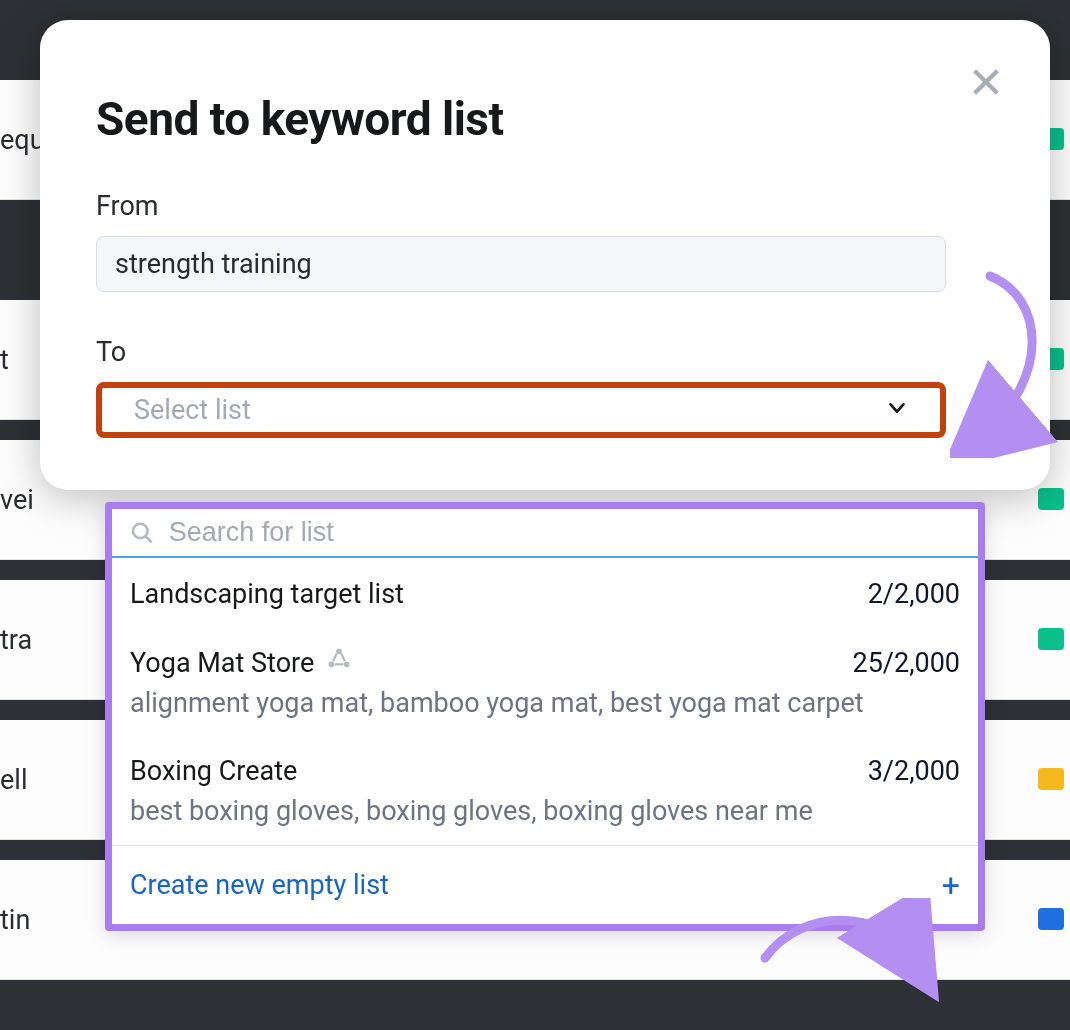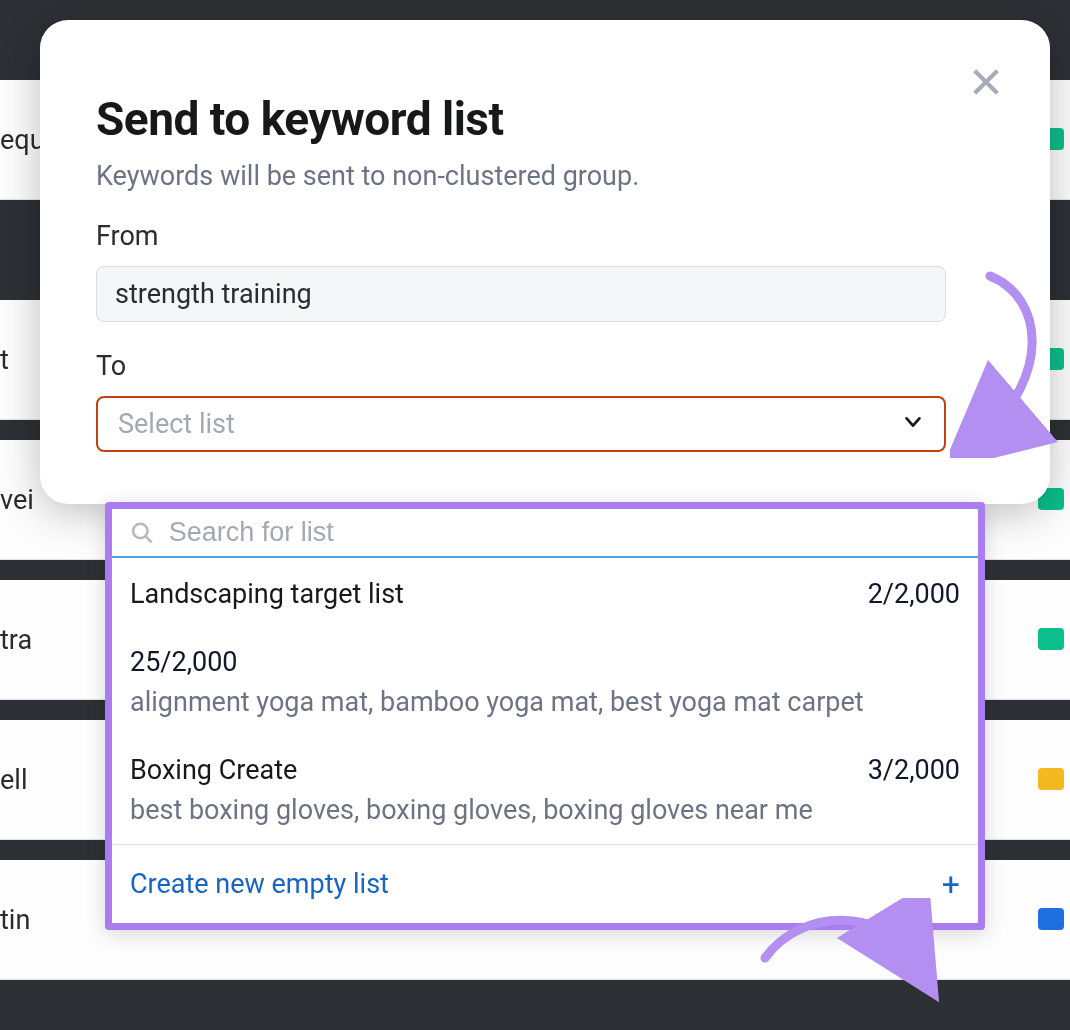--- a/index.html
+++ b/index.html
@@ -34,35 +34,35 @@
   }
   .close-btn svg { width: 34px; height: 34px; stroke: currentColor; stroke-width: 3; }
   h1.title {
     font-size: 46px; font-weight: 700; color: #17181a; letter-spacing: -0.5px;
     margin-top: 24px;
   }
   .subtitle {
     font-size: 27px; color: #6c7484; margin-top: 14px;
   }
   .field-label {
-    font-size: 27px; color: #2a2c30; margin-top: 28px; margin-bottom: 14px;
+    font-size: 27px; color: #2a2c30; margin-top: 44px; margin-bottom: 14px;
   }
   .from-input {
     width: 850px; height: 56px;
     border: 1px solid #d7dbe3; border-radius: 8px;
     background: #f5f6f8;
     padding: 0 18px;
     font-size: 27px; color: #2a2c30;
     display: flex; align-items: center;
   }
   .to-select {
     width: 850px; height: 56px;
-    border: 2px solid #c2410c; border-radius: 8px;
+    border: 6px solid #c2410c; border-radius: 8px;
     background: #fff;
-    padding: 0 20px;
+    padding: 0 32px;
     display: flex; align-items: center; justify-content: space-between;
     cursor: pointer;
   }
   .to-select .placeholder { font-size: 27px; color: #a2a9b5; }
   .to-select .chev { color: #17181a; }
   .dropdown {
     position: absolute;
     left: 105px; top: 502px;
     width: 880px;
     background: #fff;
@@ -152,21 +152,20 @@
   </div>
 
 <div class="modal">
   <div class="close-btn">
     <svg viewBox="0 0 24 24">
         <path d="M4 4 L20 20 M20 4 L4 20" fill="none"></path>
       </svg>
   </div>
 
   <h1 class="title">Send to keyword list</h1>
-  <p class="subtitle">Keywords will be sent to non-clustered group.</p>
 
   <div class="field-label">From</div>
   <div class="from-input">
     <span>strength training</span>
   </div>
 
   <div class="field-label">To</div>
   <div class="to-select">
     <span class="placeholder">Select list</span>
     <span class="chev">
@@ -189,20 +188,29 @@
       <div class="dd-item">
         <div class="dd-item-head">
           <div class="dd-item-name">
             <span>Landscaping target list</span>
           </div>
           <div class="dd-item-count">2/2,000</div>
         </div>
       </div>
       <div class="dd-item">
         <div class="dd-item-head">
+          <div class="dd-item-name">
+            <span>Yoga Mat Store</span>
+            <span class="share-icon"><svg viewBox="0 0 24 24">
+                <circle cx="12" cy="5" r="2.6"></circle>
+                <circle cx="5" cy="17" r="2.6"></circle>
+                <circle cx="19" cy="17" r="2.6"></circle>
+                <path d="M10 7 L6.5 14 M14 7 L17.5 14 M8 17 L16 17" stroke="#b4bac4" stroke-width="2" fill="none"></path>
+              </svg></span>
+          </div>
           <div class="dd-item-count">25/2,000</div>
         </div>
         <div class="dd-item-sub">alignment yoga mat, bamboo yoga mat, best yoga mat carpet</div>
       </div>
       <div class="dd-item">
         <div class="dd-item-head">
           <div class="dd-item-name">
             <span>Boxing Create</span>
           </div>
           <div class="dd-item-count">3/2,000</div>

